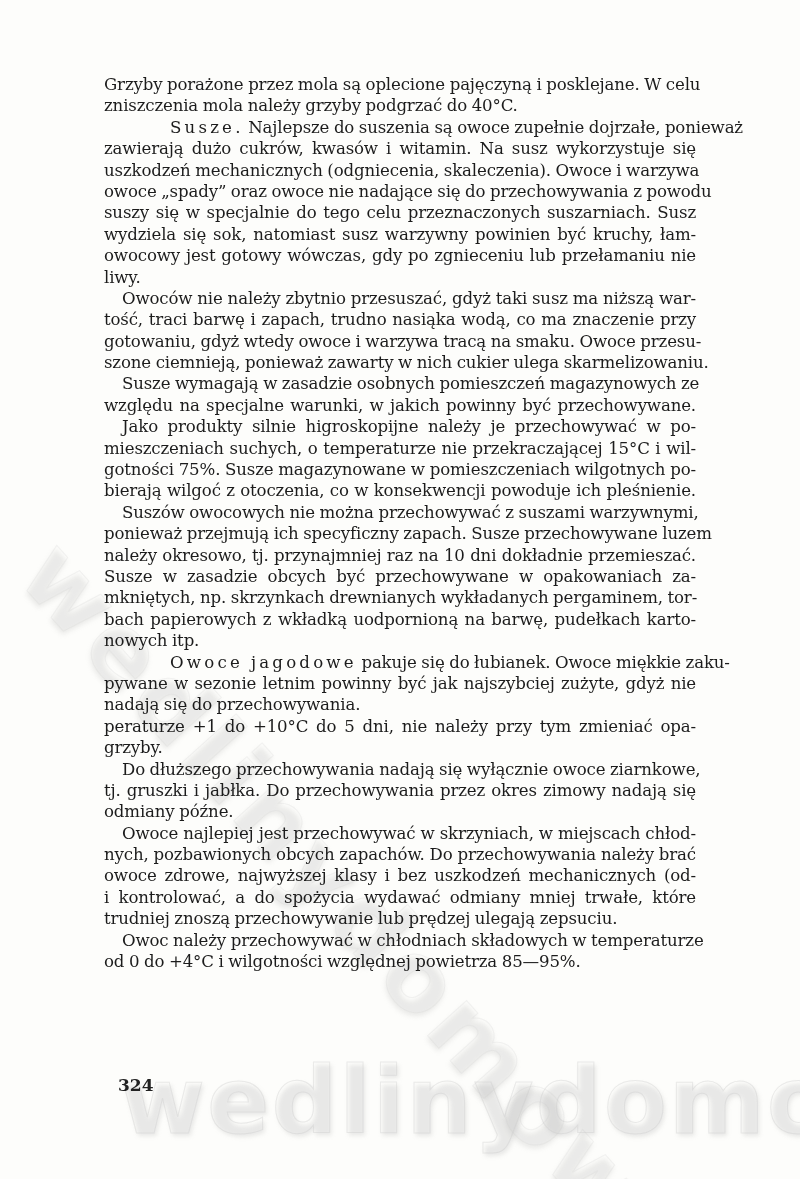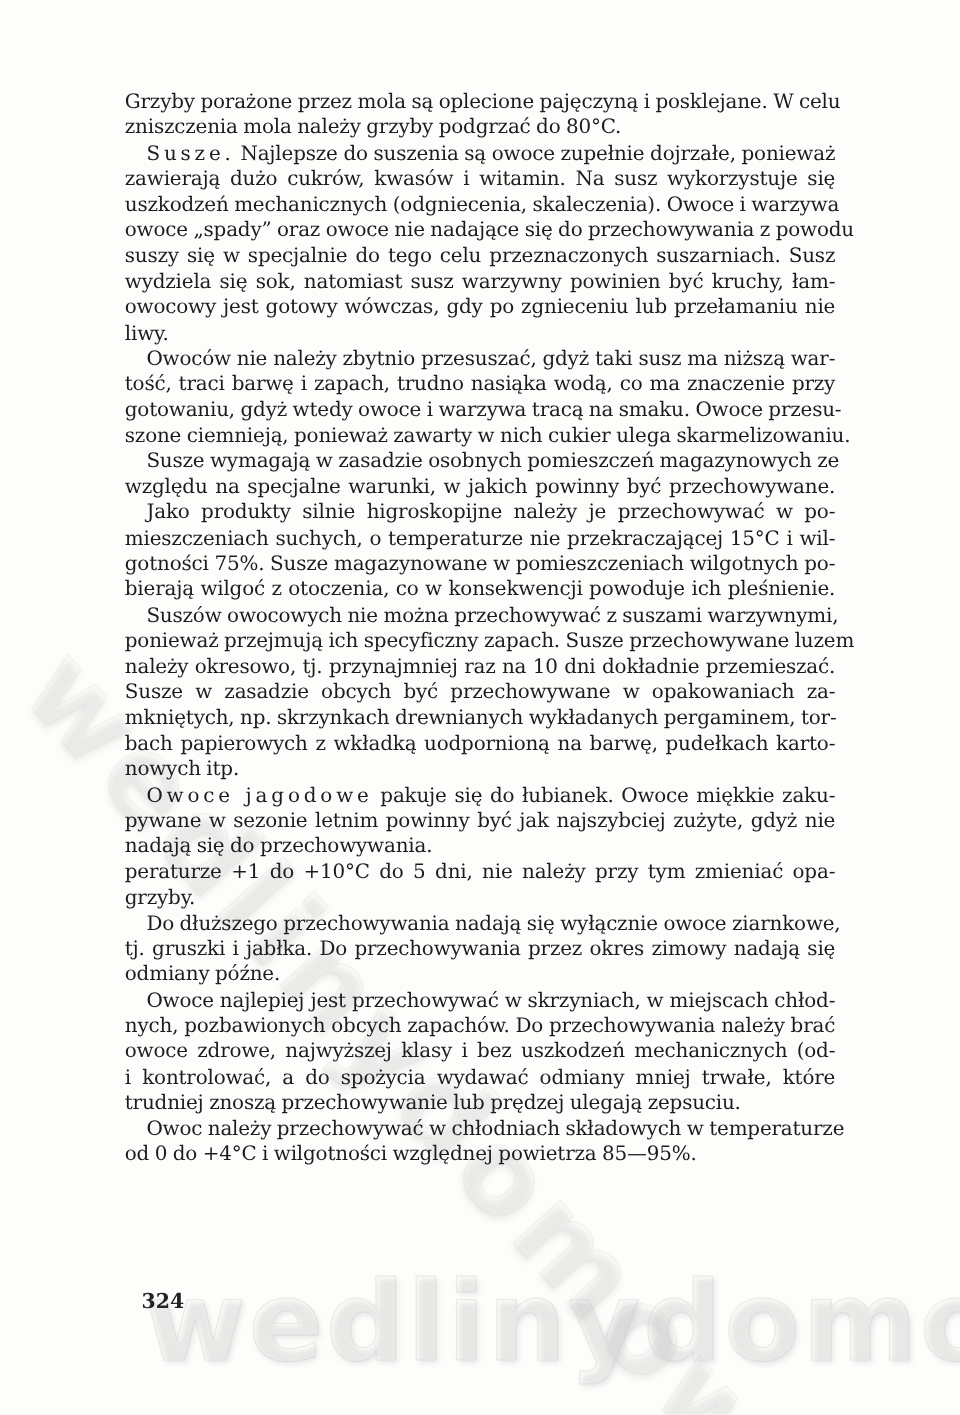--- a/index.html
+++ b/index.html
@@ -19,21 +19,21 @@
     line-height: 21.4px;
     text-align: justify;
     text-align-last: justify;
     white-space: nowrap;
     overflow: visible;
     letter-spacing: -0.15px;
     word-spacing: -0.5px;
   }
   .line.last { text-align-last: left; }
   .line.indent { padding-left: 18px; }
-  .spaced { letter-spacing: 3.2px; }
+  .spaced { letter-spacing: 3.2px; margin-left: 48px; }
   .pagenum {
     position: absolute; left: 118px; top: 1075px;
     font-size: 17px; font-weight: bold; color: #222;
     font-family: "DejaVu Serif", "Liberation Serif", serif;
   }
   .wm-bottom {
     position: absolute; left: 120px; top: 1048px;
     font-family: "DejaVu Sans", "Liberation Sans", sans-serif;
     font-weight: bold; font-size: 92px; letter-spacing: 2px;
     color: rgba(255,255,255,0.0);
@@ -52,21 +52,21 @@
     pointer-events: none; white-space: nowrap;
   }
 </style>
 </head>
 <body>
 
 <div class="wm-diag">wedlinydomowe.pl</div>
 
 <div class="page" id="page-body">
     <div class="line"><span>Grzyby porażone przez mola są oplecione pajęczyną i posklejane. W celu</span></div>
-    <div class="line last"><span>zniszczenia mola należy grzyby podgrzać do 80°C.</span></div>
+    <div class="line last"><span>zniszczenia mola należy grzyby podgrzać do 40°C.</span></div>
     <div class="line indent"><span class="spaced">Susze.</span><span> Najlepsze do suszenia są owoce zupełnie dojrzałe, ponieważ</span></div>
     <div class="line"><span>zawierają dużo cukrów, kwasów i witamin. Na susz wykorzystuje się</span></div>
     <div class="line"><span>uszkodzeń mechanicznych (odgniecenia, skaleczenia). Owoce i warzywa</span></div>
     <div class="line"><span>owoce „spady” oraz owoce nie nadające się do przechowywania z powodu</span></div>
     <div class="line"><span>suszy się w specjalnie do tego celu przeznaczonych suszarniach. Susz</span></div>
     <div class="line"><span>wydziela się sok, natomiast susz warzywny powinien być kruchy, łam-</span></div>
     <div class="line"><span>owocowy jest gotowy wówczas, gdy po zgnieceniu lub przełamaniu nie</span></div>
     <div class="line last"><span>liwy.</span></div>
     <div class="line indent"><span>Owoców nie należy zbytnio przesuszać, gdyż taki susz ma niższą war-</span></div>
     <div class="line"><span>tość, traci barwę i zapach, trudno nasiąka wodą, co ma znaczenie przy</span></div>

